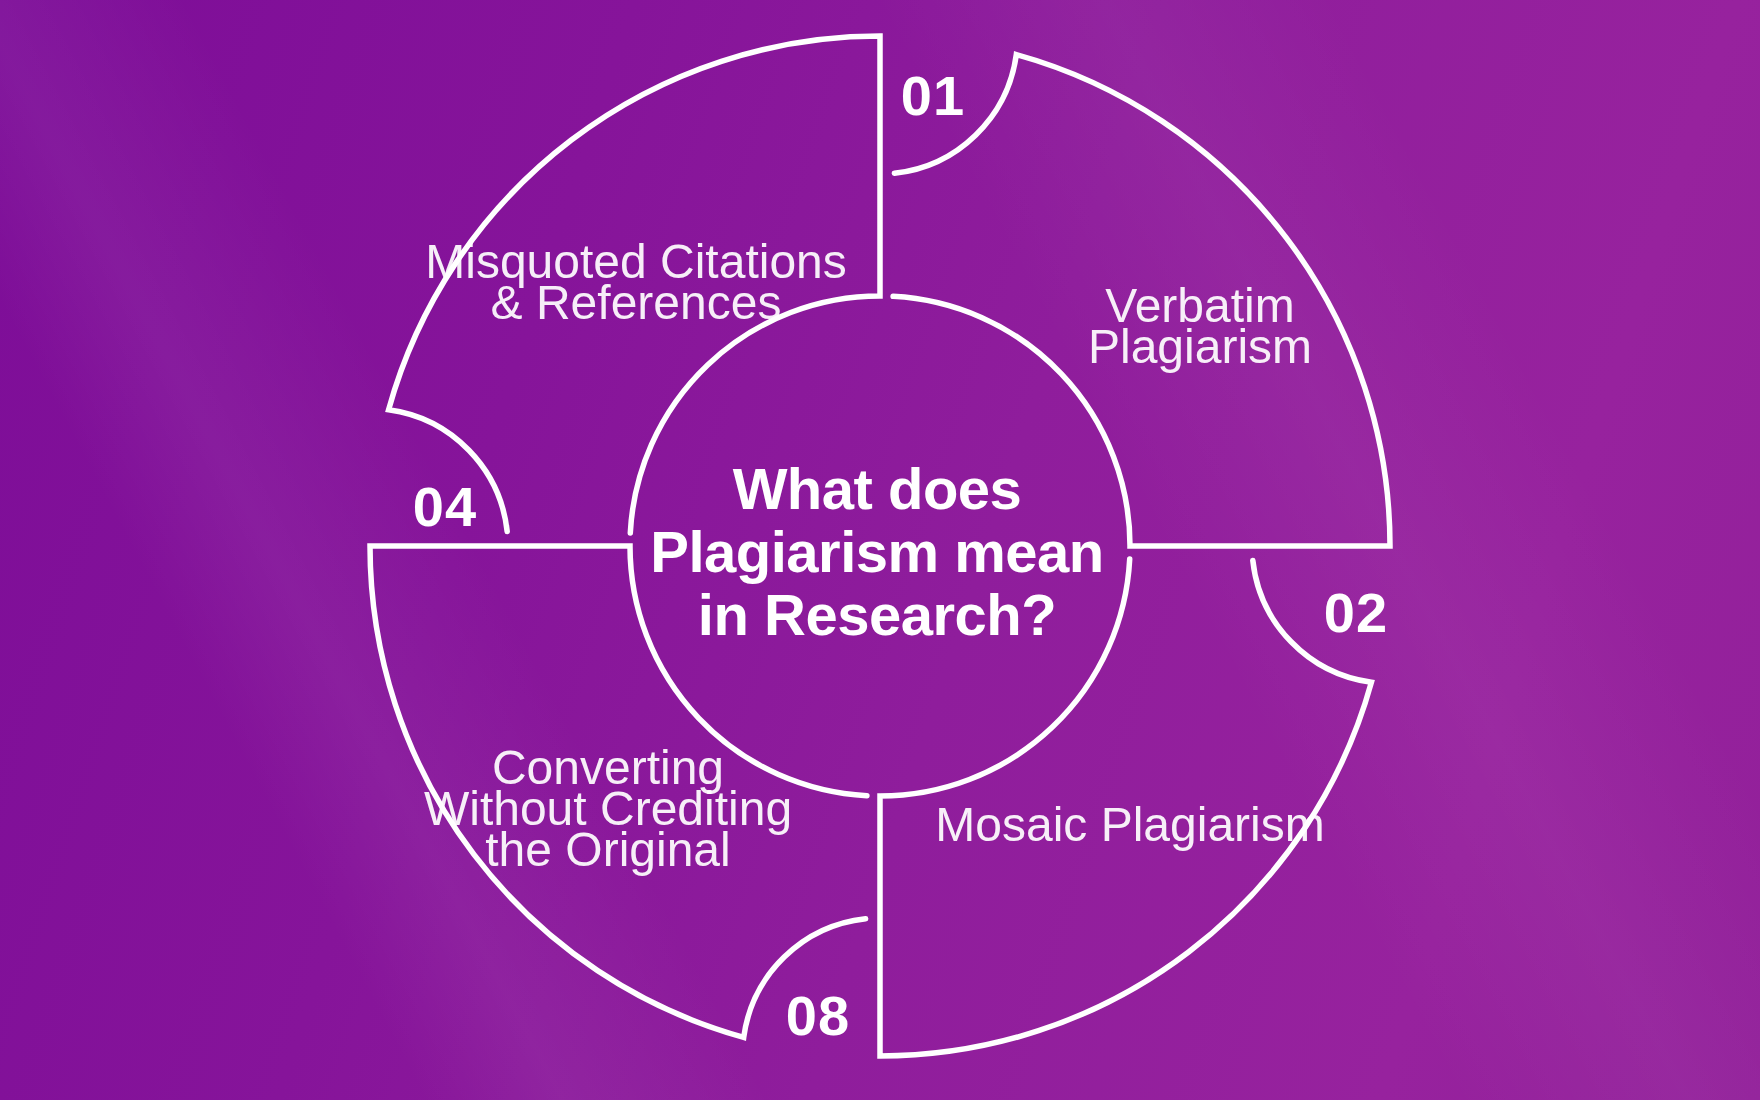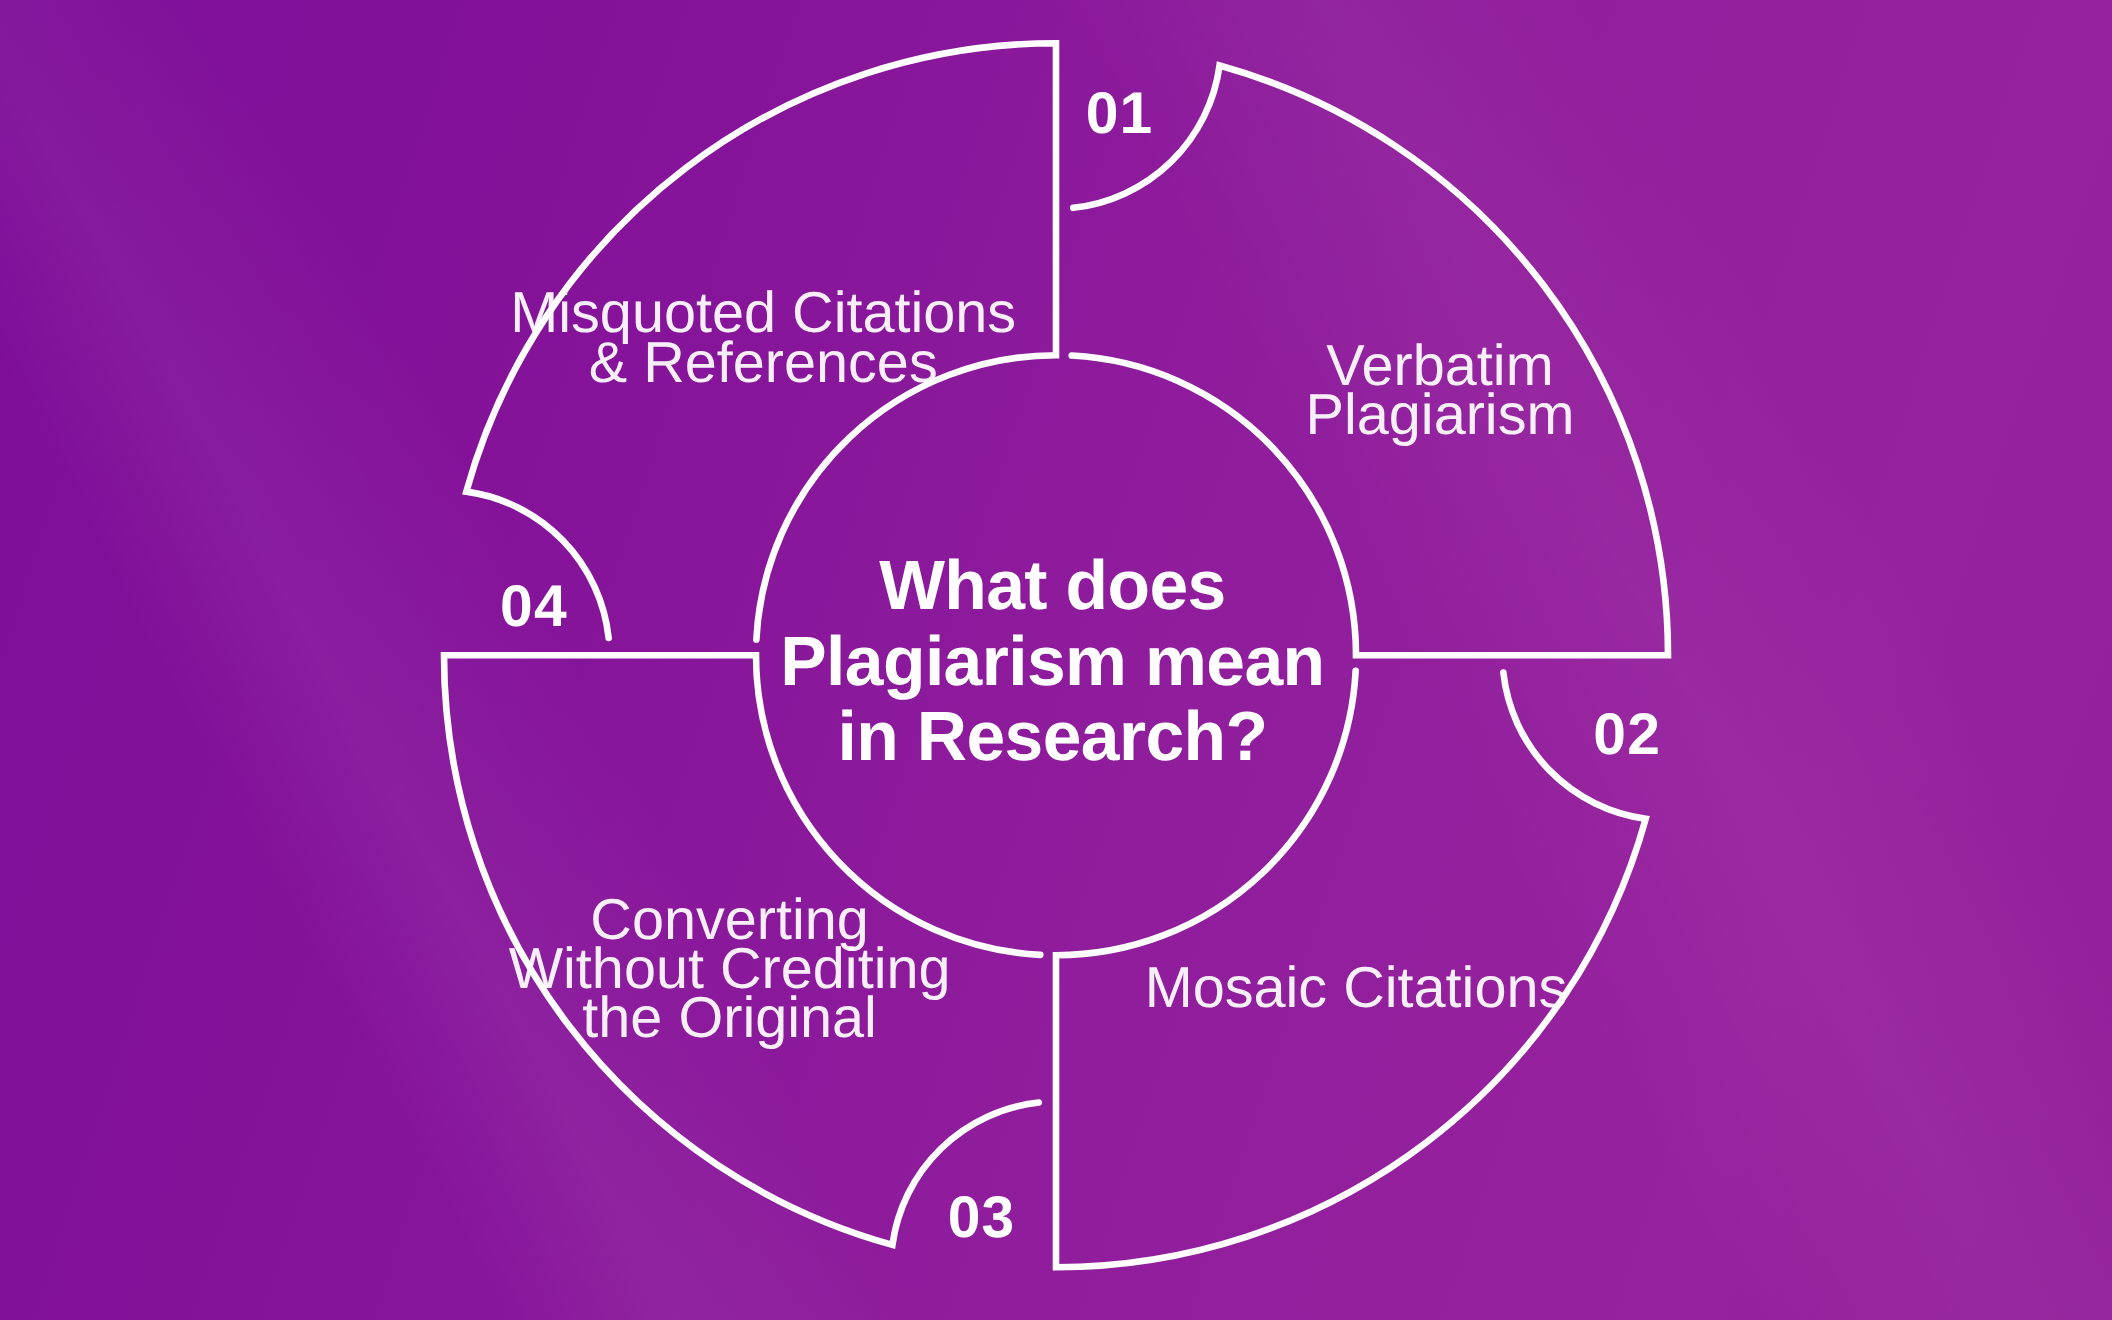--- a/index.html
+++ b/index.html
@@ -42,21 +42,21 @@
   }
   .num, .lbl, .center-title {
     position: absolute;
     transform: translate(-50%, -50%);
     color: #ffffff;
     text-align: center;
     white-space: pre-line;
     z-index: 2;
   }
   .num {
-    font-size: 49px;
+    font-size: 56px;
     font-weight: 700;
     letter-spacing: 1px;
   }
   .lbl {
     font-size: 48px;
     font-weight: 400;
     line-height: 41px;
     color: rgba(255, 255, 255, 0.93);
   }
   .center-title {
@@ -91,26 +91,26 @@
                A 250 250 0 0 0 893.1 296.3"></path>
     </defs>
     <use href="#segShape" xlink:href="#segShape" class="seg"></use>
     <use href="#segShape" xlink:href="#segShape" class="seg" transform="rotate(90 880 546)"></use>
     <use href="#segShape" xlink:href="#segShape" class="seg" transform="rotate(180 880 546)"></use>
     <use href="#segShape" xlink:href="#segShape" class="seg" transform="rotate(270 880 546)"></use>
   </svg>
 
   <div class="num n01">01</div>
   <div class="num n02">02</div>
-  <div class="num n03">03</div>
+  <div class="num n03">08</div>
   <div class="num n04">04</div>
 
   <div class="lbl l01">Verbatim
 Plagiarism</div>
-  <div class="lbl l02">Mosaic Citations</div>
+  <div class="lbl l02">Mosaic Plagiarism</div>
   <div class="lbl l03">Converting
 Without Crediting
 the Original</div>
   <div class="lbl l04">Misquoted Citations
 &amp; References</div>
 
   <div class="center-title">What does
 Plagiarism mean
 in Research?</div>
 

